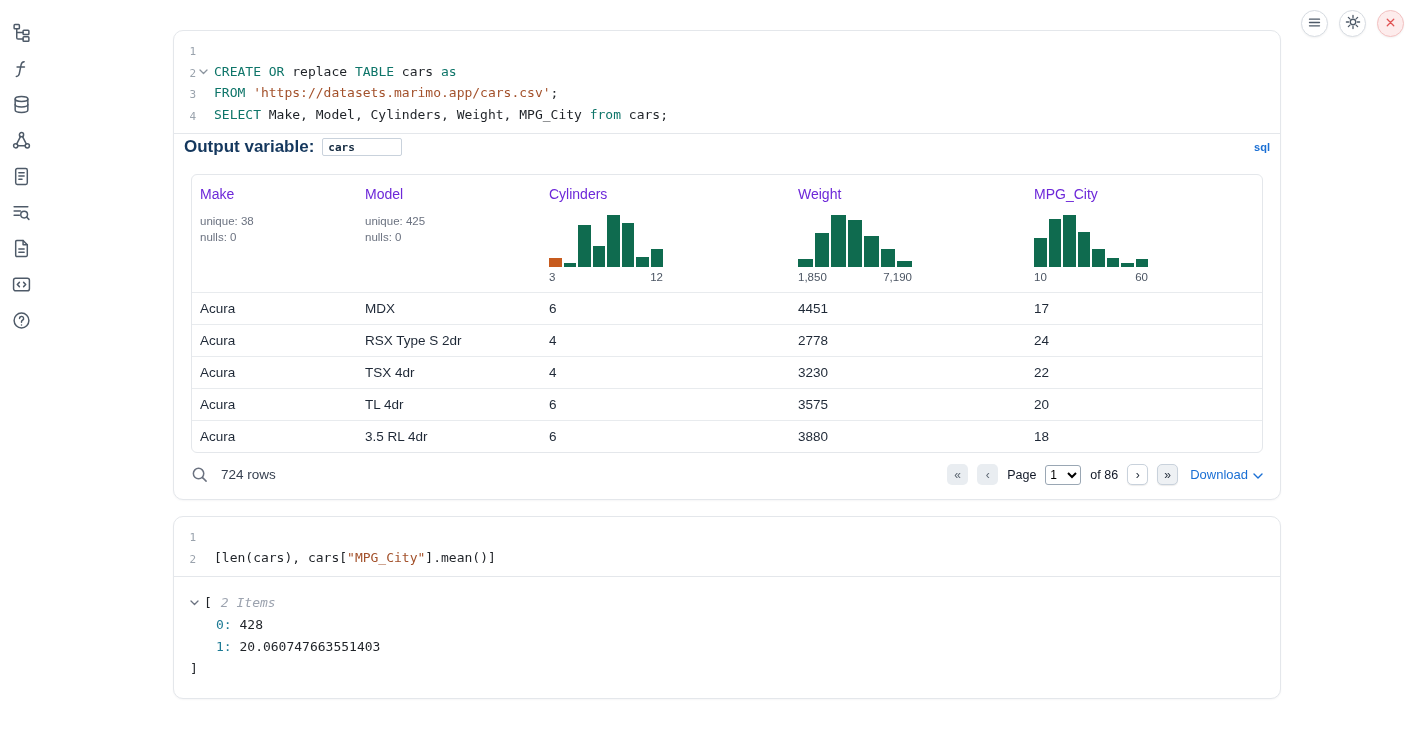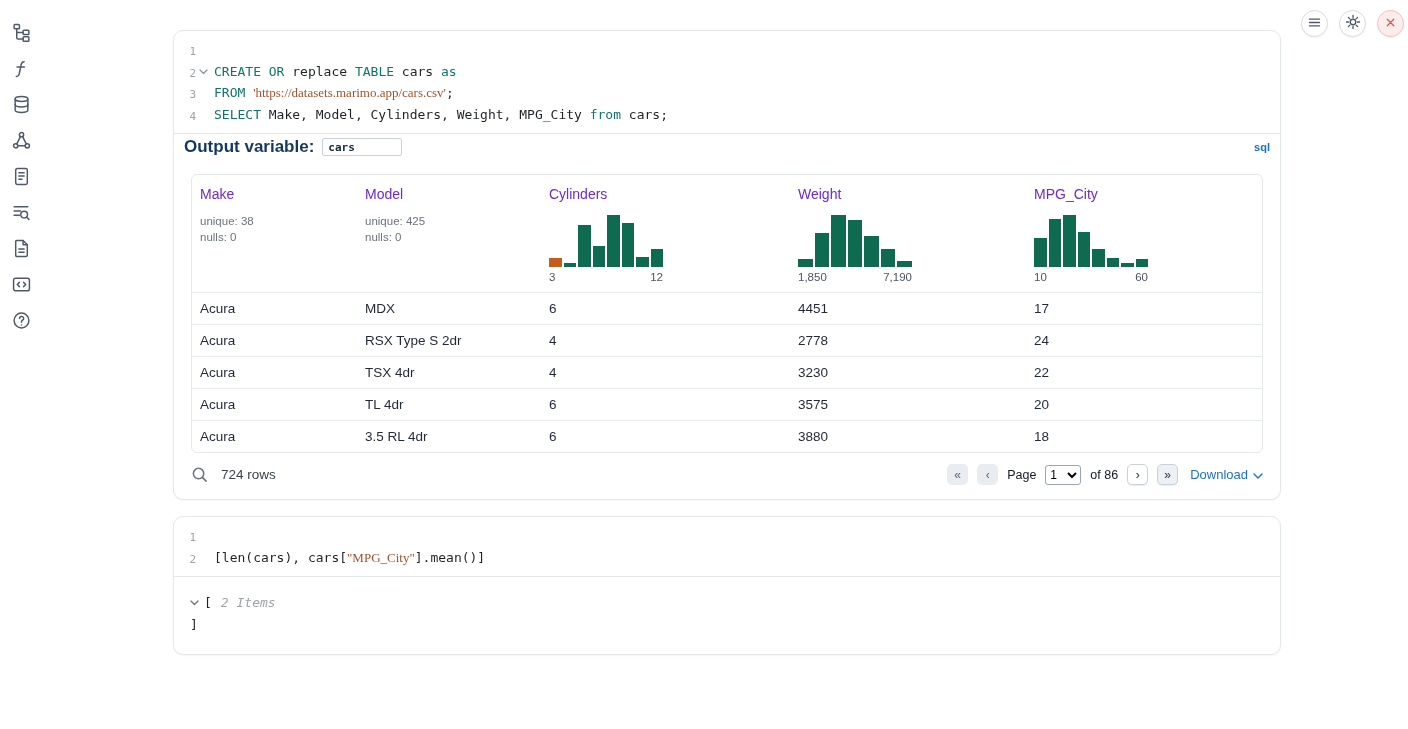--- a/index.html
+++ b/index.html
@@ -30,21 +30,21 @@
   .code-block { padding:9px 0 7px; font-family:"DejaVu Sans Mono", monospace;
     font-size:13px; line-height:19.5px; }
   .code-line { display:flex; align-items:flex-start; }
   .gutter { width:22px; flex:none; text-align:right; color:#9aa3ad; font-size:11px;
     padding-top:2px; }
   .fold { width:14px; flex:none; display:flex; justify-content:center; color:#8b949e;
     padding-top:7px; }
   .code-text { white-space:pre; margin-left:4px; color:#1f2328; }
   .tok-comment { color:var(--comment,#a3512b); }
   .tok-keyword { color:var(--keyword,#0e7569); }
-  .tok-string  { color:var(--string,#a3512b);font-family:Liberation Serif, serif; }
+  .tok-string  { color:var(--string,#a3512b); }
   .tok-plain   { color:#1f2328; }
 
   
   .outvar-row { border-top:1px solid #e4e7eb; display:flex; align-items:center;
     height:27px; padding:0 10px; gap:8px; }
   .outvar-label { font-size:17px; font-weight:700; color:var(--navy,#15385e); }
   .outvar-input { width:80px; height:18px; border:1px solid #c9d2dc; border-radius:2px;
     font-family:"DejaVu Sans Mono", monospace; font-size:11px; font-weight:700;
     color:#13293f; padding:0 5px; }
   .lang-badge { margin-left:auto; font-size:11px; font-weight:600; color:var(--blue,#1a6fd4); }
@@ -384,17 +384,21 @@
     <div class="py-output">
       <div class="tree-head">
         <span class="chev">
           <svg width="9" height="6" viewBox="0 0 9 6" fill="none" stroke="currentColor" stroke-width="1.3" stroke-linecap="round" stroke-linejoin="round">
               <path d="M1 1l3.5 3.5L8 1"></path>
             </svg>
         </span>
         <span>[</span>
         <span class="items-label">2 Items</span>
       </div>
+      <div id="tree-entries">
+          <div class="tree-entry"><span class="tree-key">0:</span><span> 428</span></div>
+          <div class="tree-entry"><span class="tree-key">1:</span><span> 20.060747663551403</span></div>
+        </div>
       <div>]</div>
     </div>
   </section>
 
 </main>
 
 </body></html>

